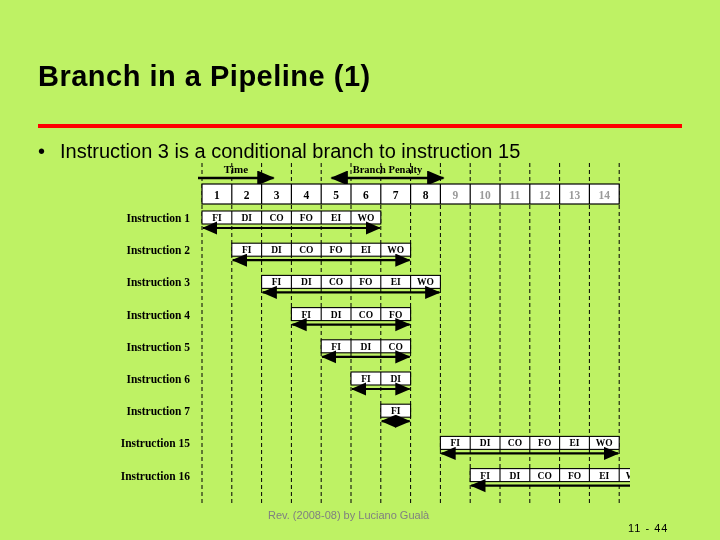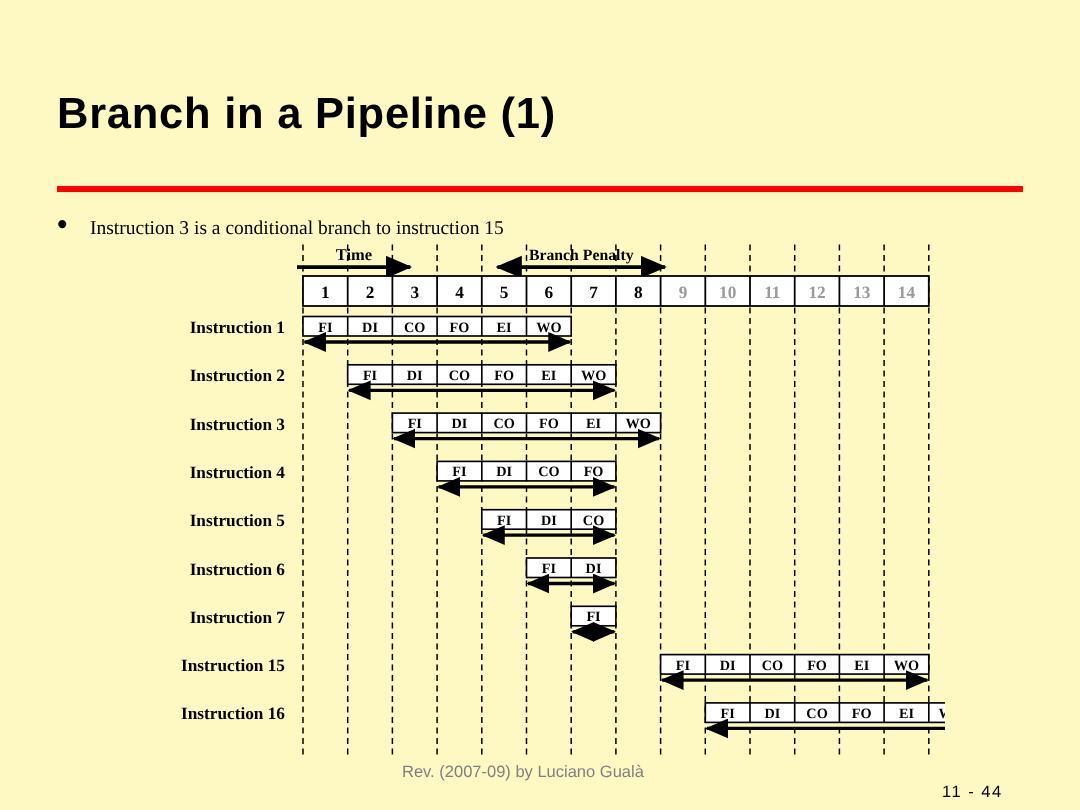--- a/index.html
+++ b/index.html
@@ -12,21 +12,21 @@
     background: #ffffff;
     font-family: "Liberation Sans", sans-serif;
     overflow: hidden;
     position: relative;
   }
   .slide {
     position: absolute;
     left: 0; top: 0;
     width: 720px;
     height: 540px;
-    background: #fef9c3;
+    background: #bef264;
   }
   .title {
     position: absolute;
     left: 38px;
     top: 60px;
     font-size: 29px;
     font-weight: bold;
     color: #000000;
     letter-spacing: 0.5px;
     font-family: "Liberation Sans", sans-serif;
@@ -49,23 +49,23 @@
   }
   .bullet-dot {
     font-size: 20px;
     line-height: 20px;
     color: #000000;
     width: 22px;
     flex: 0 0 22px;
     text-align: left;
   }
   .bullet-text {
-    font-size: 13px;
-    color: #000000;
-    font-family: Liberation Serif, serif;
+    font-size: 20px;
+    color: #000000;
+    font-family: Liberation Sans, sans-serif;
   }
 
   
   .diagram {
     position: absolute;
     left: 90px;
     top: 159px;
     width: 540px;
     height: 345px;
   }
@@ -257,16 +257,16 @@
         <line x1="469.6" y1="309.6" x2="469.6" y2="322.6" stroke="#000" stroke-width="1.1"></line>
         <text x="484.5" y="319.6" font-family="&quot;Liberation Serif&quot;, serif" font-size="9.5" font-weight="bold" text-anchor="middle" fill="#000">FO</text>
         <line x1="499.4" y1="309.6" x2="499.4" y2="322.6" stroke="#000" stroke-width="1.1"></line>
         <text x="514.3" y="319.6" font-family="&quot;Liberation Serif&quot;, serif" font-size="9.5" font-weight="bold" text-anchor="middle" fill="#000">EI</text>
         <line x1="529.2" y1="309.6" x2="529.2" y2="322.6" stroke="#000" stroke-width="1.1"></line>
         <text x="544.1" y="319.6" font-family="&quot;Liberation Serif&quot;, serif" font-size="9.5" font-weight="bold" text-anchor="middle" fill="#000">WO</text>
         <line x1="381.2" y1="326.6" x2="558" y2="326.6" stroke="#000" stroke-width="2.2" marker-end="url(#arrEnd)" marker-start="url(#arrStart)"></line>
       </svg>
   </div>
 
-  <div class="footer-note">Rev. (2007-09) by Luciano Gualà</div>
+  <div class="footer-note">Rev. (2008-08) by Luciano Gualà</div>
   <div class="footer-page">11 -  44</div>
 
 </div>
 
 </body></html>

